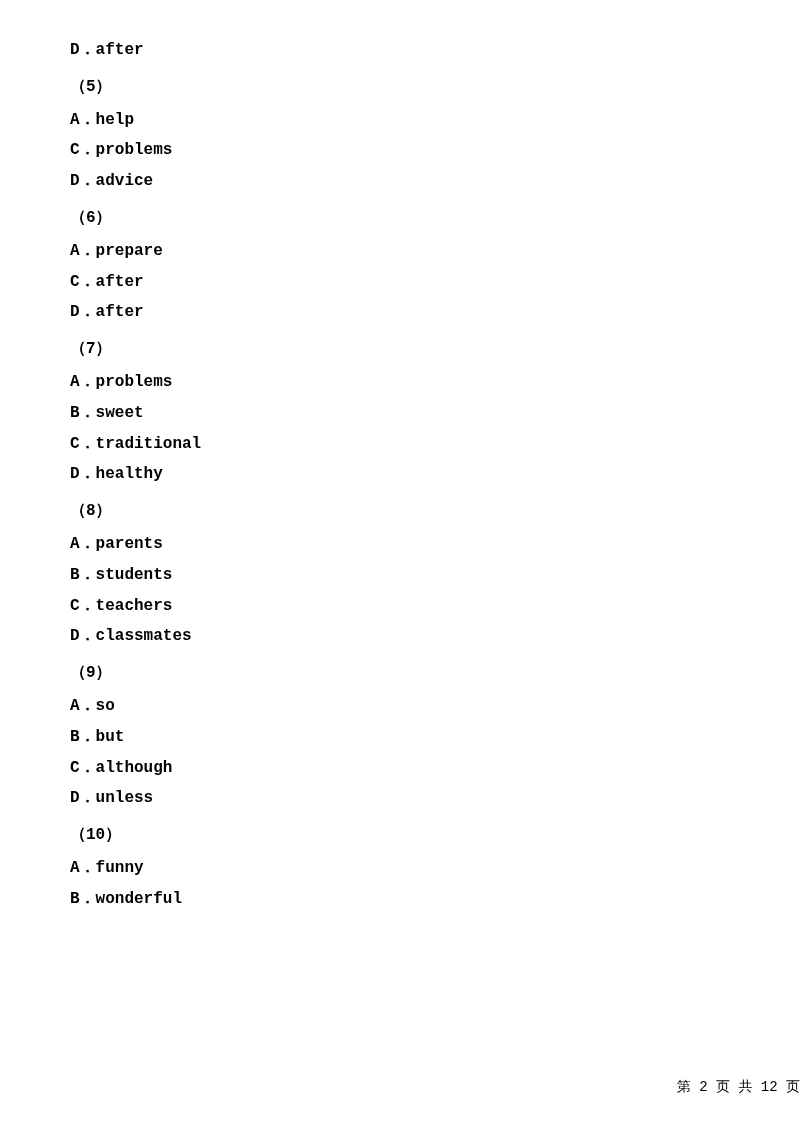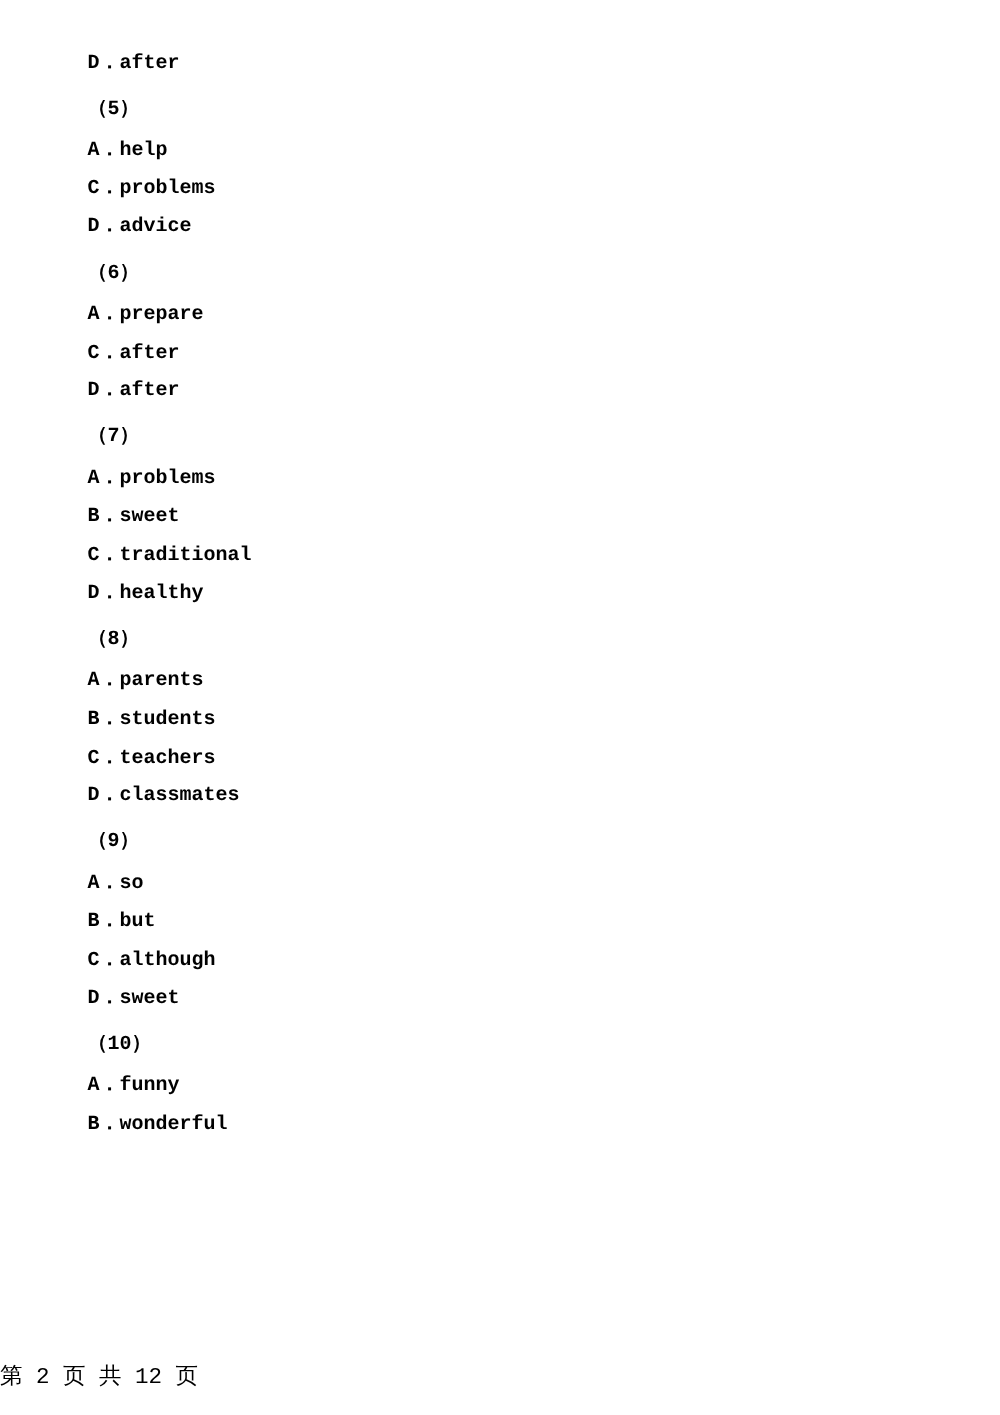--- a/index.html
+++ b/index.html
@@ -23,24 +23,24 @@
     }
     .item {
       margin-bottom: 2px;
     }
     .section-number {
       margin-top: 8px;
       margin-bottom: 4px;
     }
     .footer {
       position: absolute;
-      bottom: 20px;
+      bottom: 36px;
       width: 100%;
-      text-align: left;
-      font-size: 18px;
+      text-align: right;
+      font-size: 14px;
     }
   </style>
 </head>
 <body>
 
 <div class="content">
 <div class="item">D．after</div>
     <div class="item section-number">（5）</div>
     <div class="item">A．help</div>
     <div class="item">C．problems</div>
@@ -56,21 +56,21 @@
     <div class="item">D．healthy</div>
     <div class="item section-number">（8）</div>
     <div class="item">A．parents</div>
     <div class="item">B．students</div>
     <div class="item">C．teachers</div>
     <div class="item">D．classmates</div>
     <div class="item section-number">（9）</div>
     <div class="item">A．so</div>
     <div class="item">B．but</div>
     <div class="item">C．although</div>
-    <div class="item">D．sweet</div>
+    <div class="item">D．unless</div>
     <div class="item section-number">（10）</div>
     <div class="item">A．funny</div>
     <div class="item">B．wonderful</div>
   </div>
 
 <div class="footer">
   <span>第 2 页 共 12 页</span>
 </div>
 
 </body></html>

